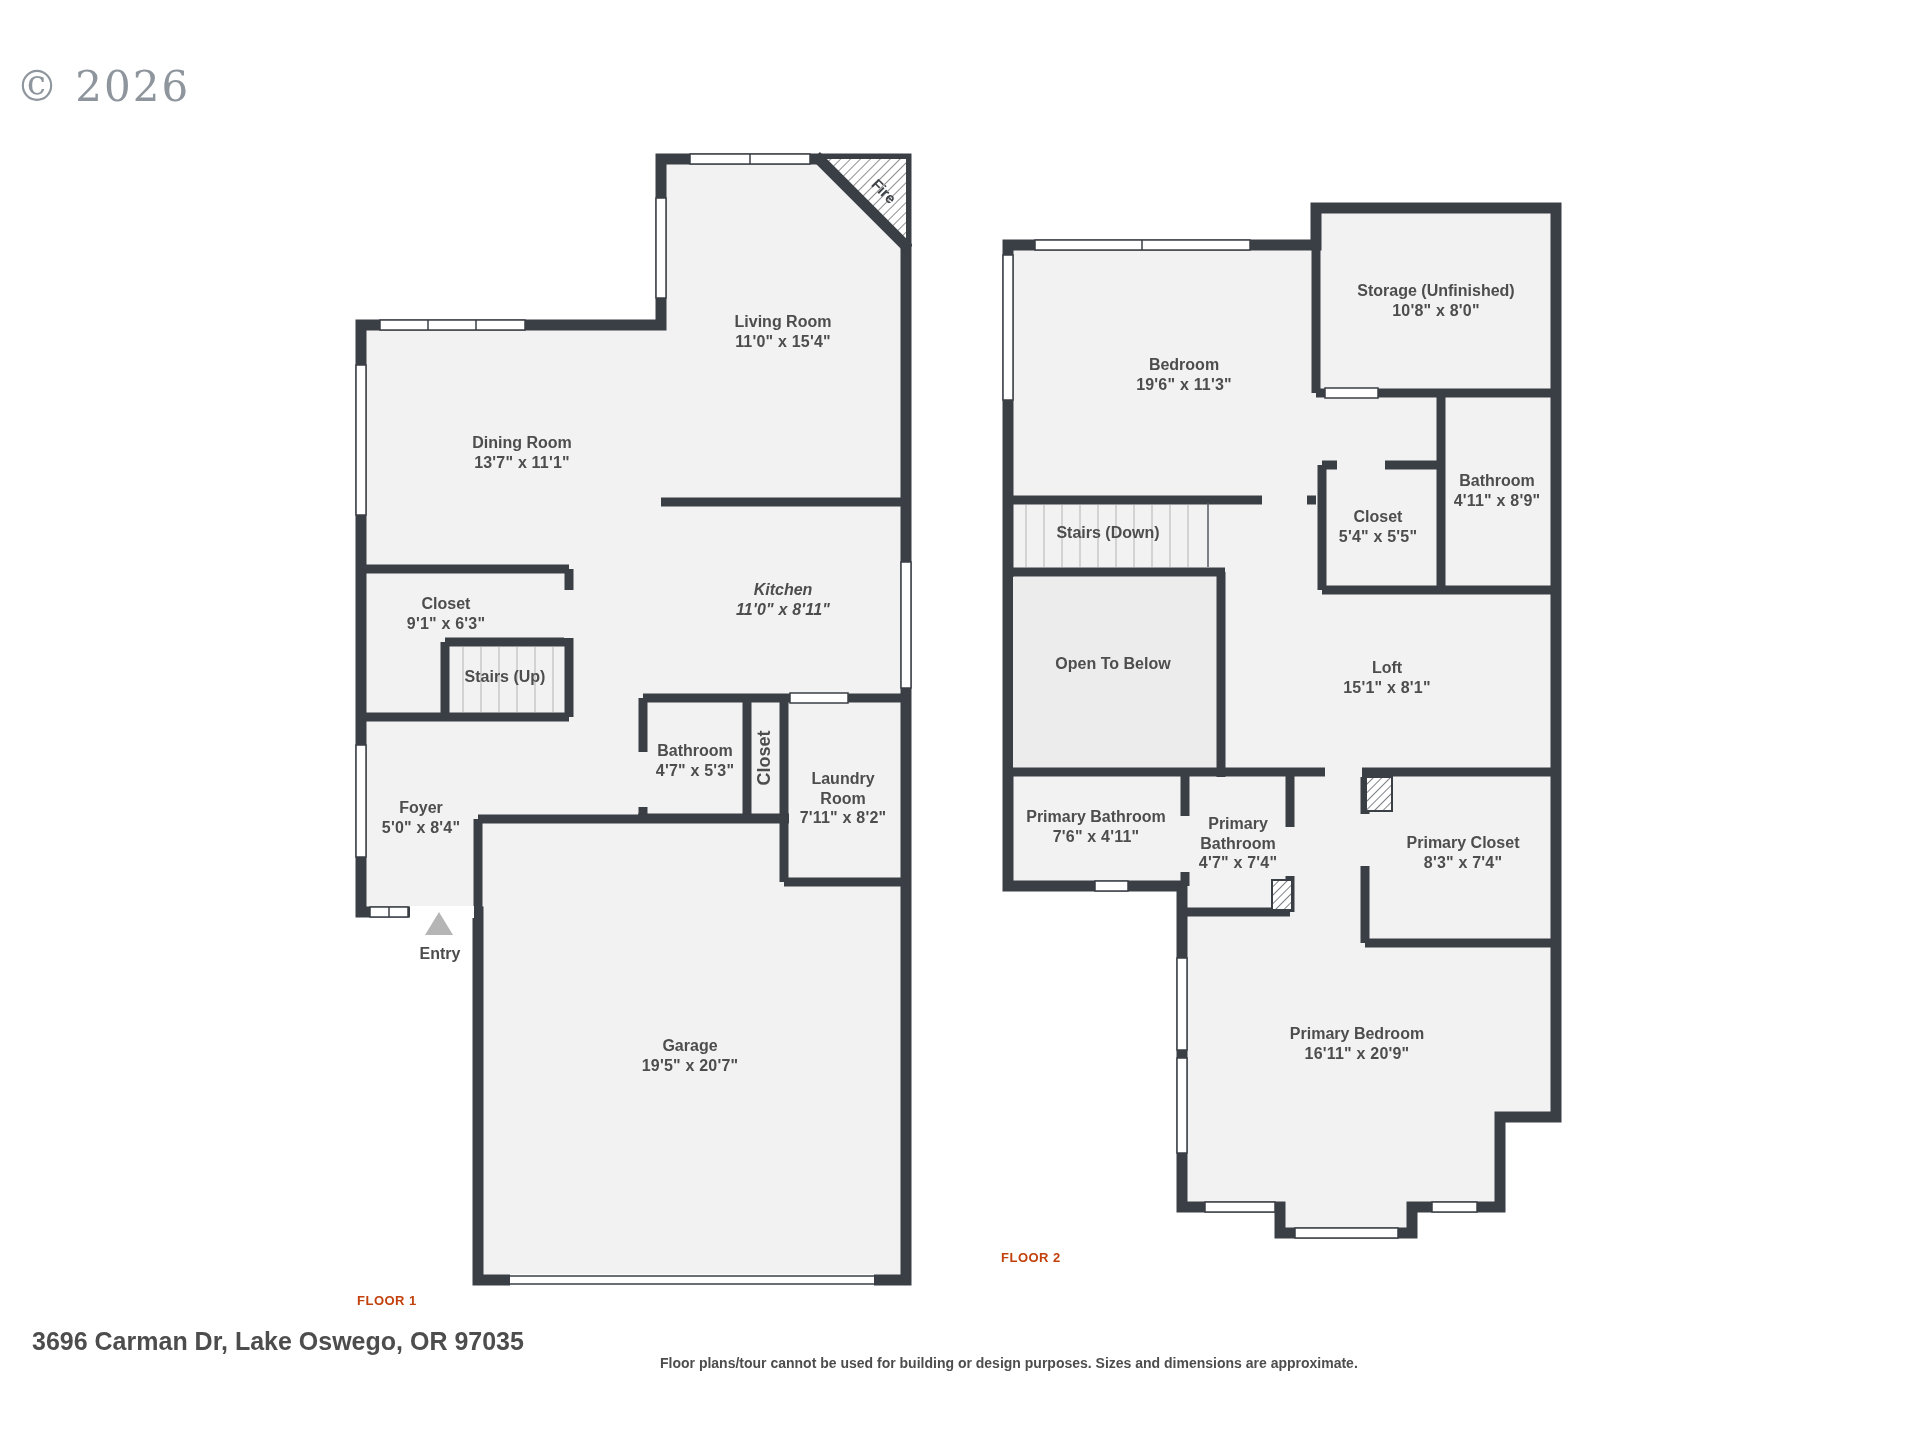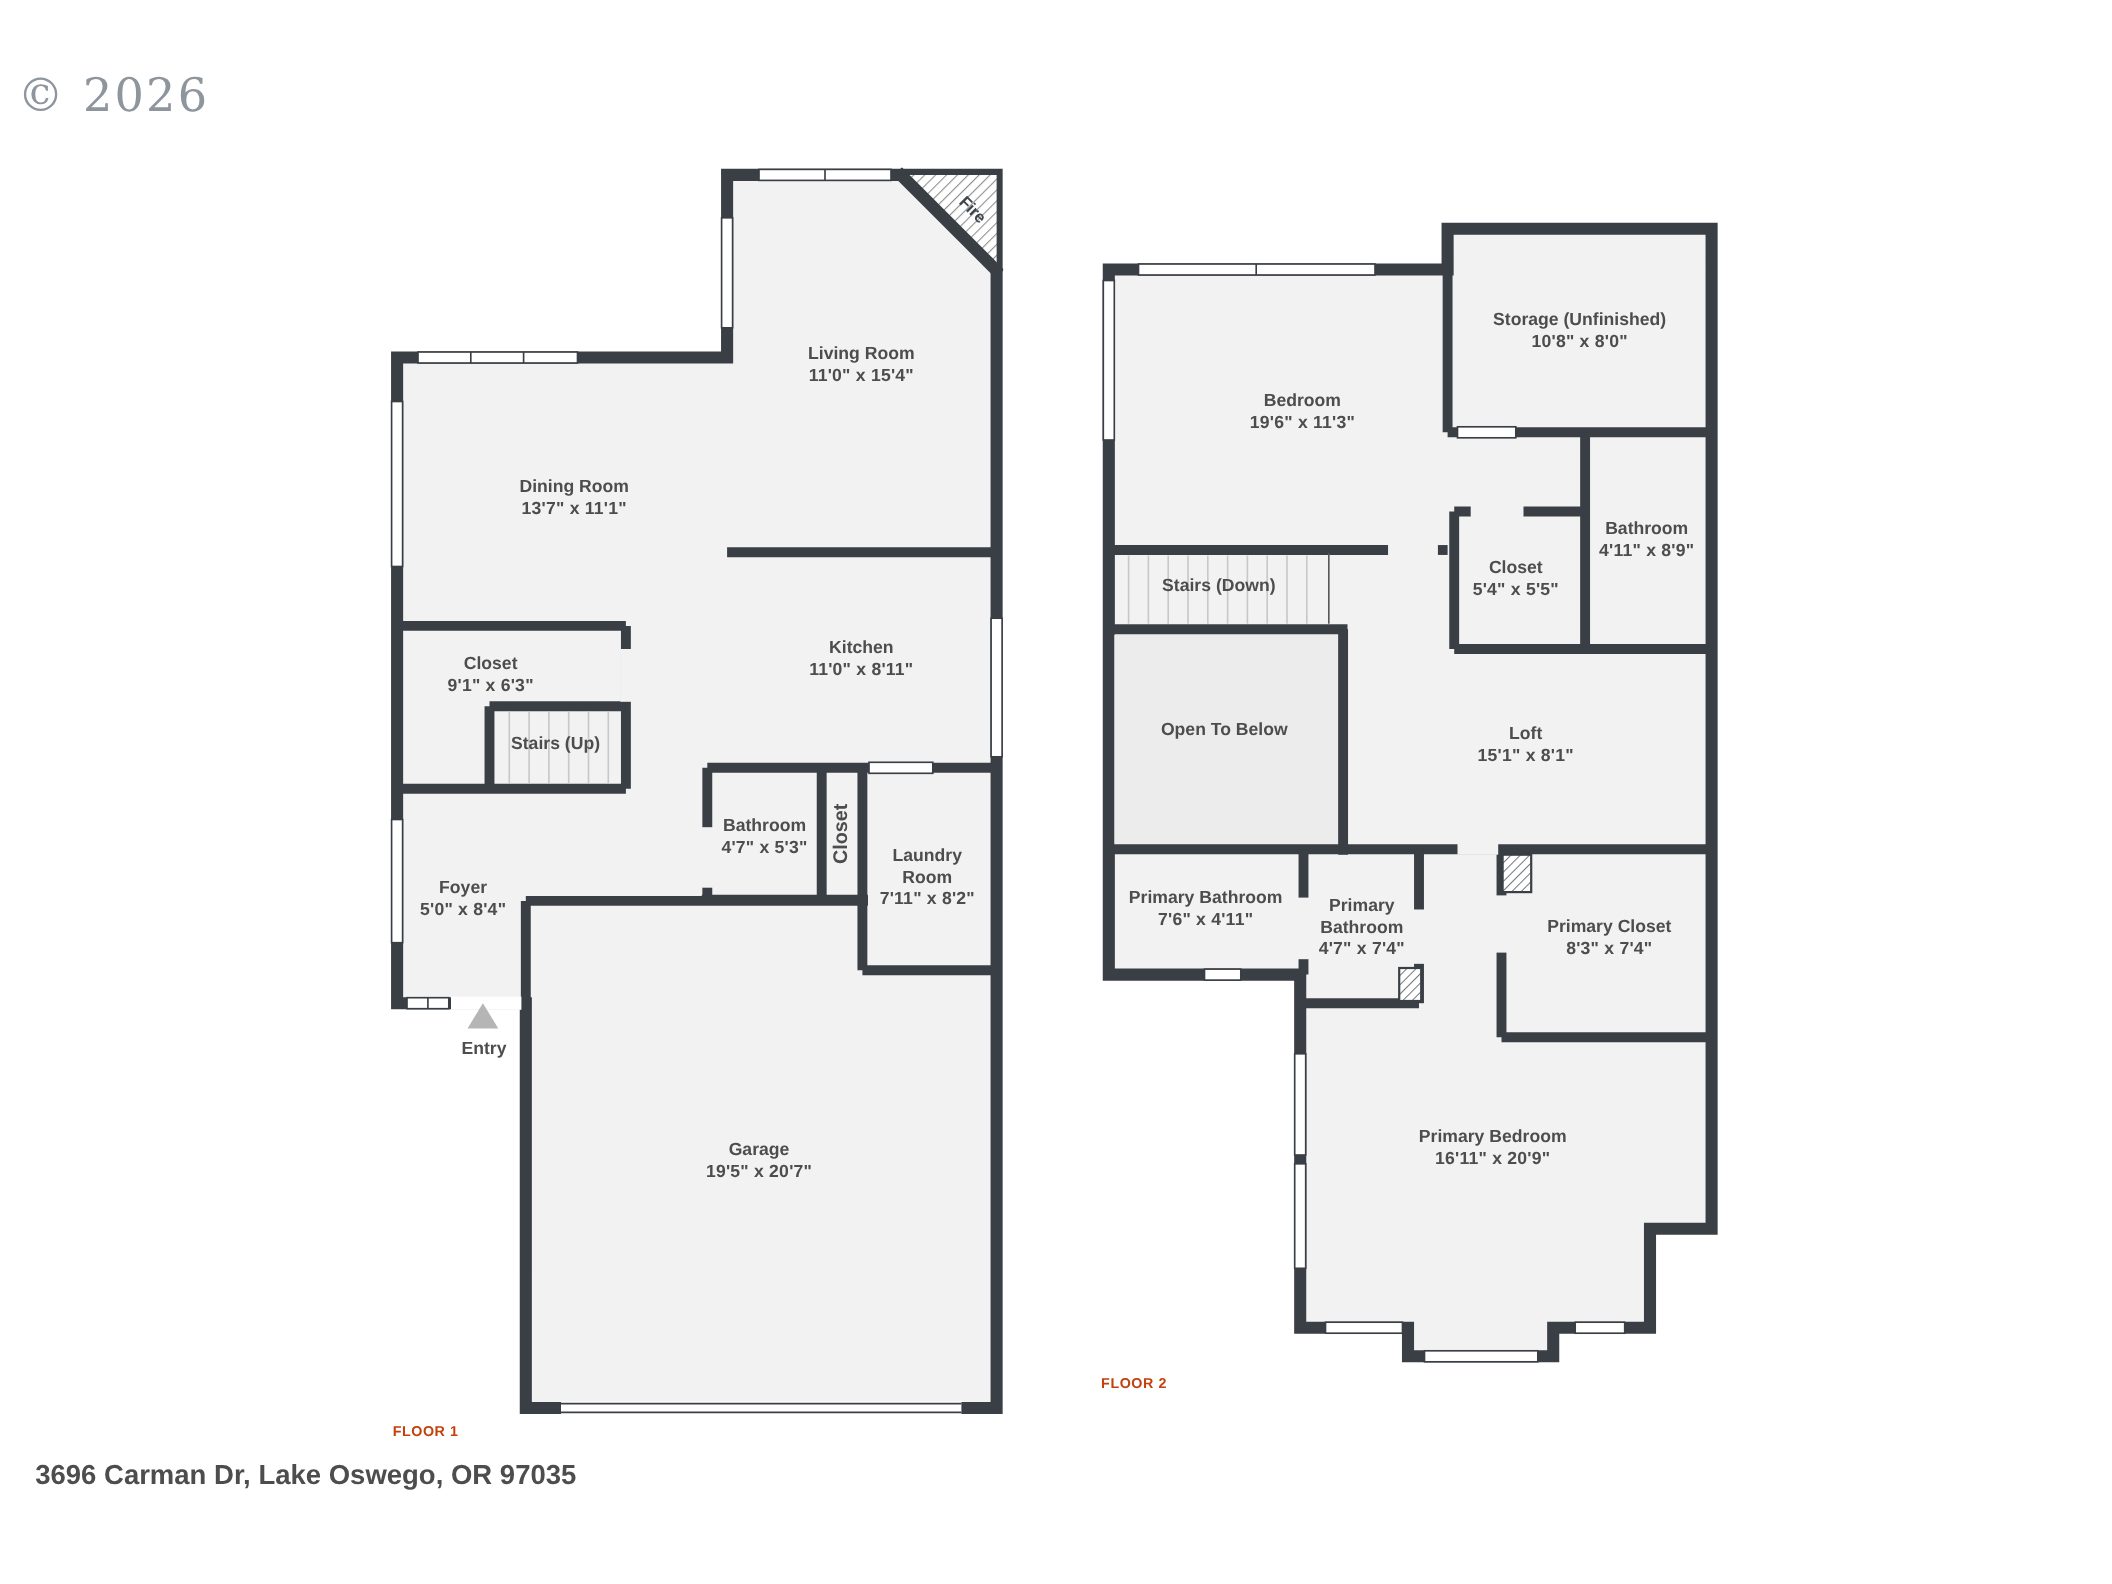--- a/index.html
+++ b/index.html
@@ -177,21 +177,21 @@
 
   <div class="room-label" style="left:783px;top:312px;">
     <span class="room-name">Living Room</span>
     <span class="room-dims">11'0" x 15'4"</span>
   </div>
   <div class="fire-label" style="left:884px;top:191px;">Fire</div>
   <div class="room-label" style="left:522px;top:433px;">
     <span class="room-name">Dining Room</span>
     <span class="room-dims">13'7" x 11'1"</span>
   </div>
-  <div class="room-label" style="left:783px;top:580px;">
+  <div class="room-label" style="left:783px;top:580px;font-style:italic;">
     <span class="room-name">Kitchen</span>
     <span class="room-dims">11'0" x 8'11"</span>
   </div>
   <div class="room-label" style="left:446px;top:594px;">
     <span class="room-name">Closet</span>
     <span class="room-dims">9'1" x 6'3"</span>
   </div>
   <div class="room-label" style="left:505px;top:667px;">
     <span class="room-name single">Stairs (Up)</span>
   </div>
@@ -257,14 +257,15 @@
     <span class="room-dims">8'3" x 7'4"</span>
   </div>
   <div class="room-label" style="left:1357px;top:1024px;">
     <span class="room-name">Primary Bedroom</span>
     <span class="room-dims">16'11" x 20'9"</span>
   </div>
 
   <div class="floor-tag" style="left:357px;top:1293px;">FLOOR 1</div>
   <div class="floor-tag" style="left:1001px;top:1250px;">FLOOR 2</div>
   <div class="address" style="left:32px;top:1327px;">3696 Carman Dr, Lake Oswego, OR 97035</div>
+  <div class="disclaimer" style="left:660px;top:1355px;">Floor plans/tour cannot be used for building or design purposes. Sizes and dimensions are approximate.</div>
 
 </div>
 
 </body></html>

